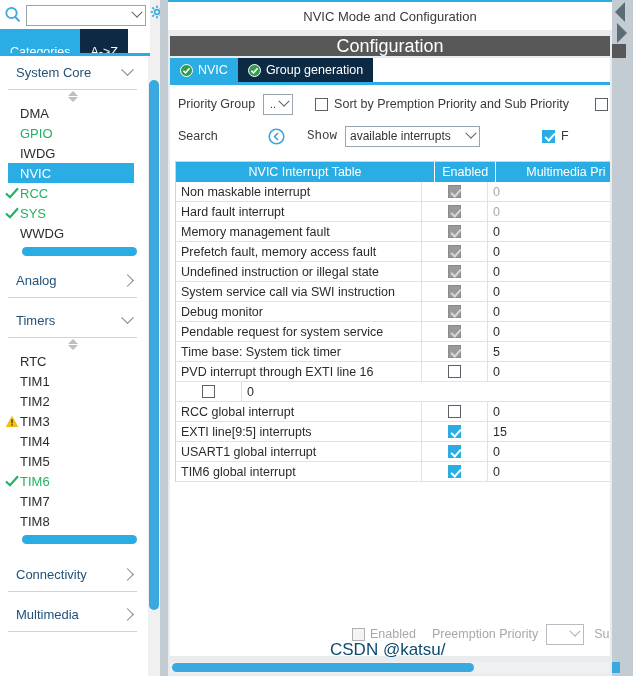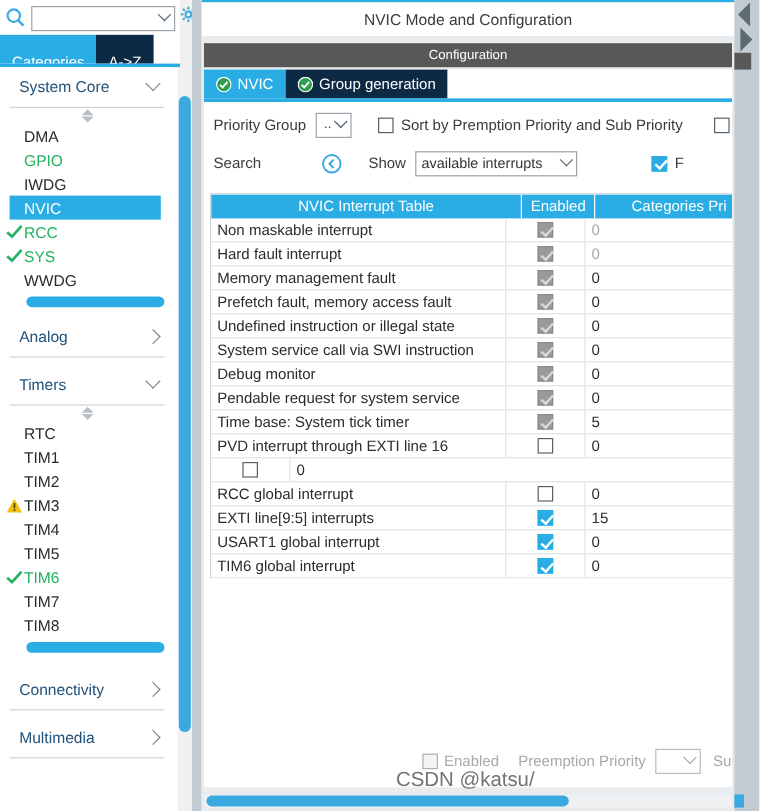--- a/index.html
+++ b/index.html
@@ -224,21 +224,21 @@
   #title-text {
     font-size: 13px; color: #3a3a3a;
   }
   #config-bar {
     position: absolute; left: 2px; top: 36px;
     width: 440px; height: 20px;
     background: #585858;
     display: flex; align-items: center; justify-content: center;
   }
   #config-text {
-    font-size: 11px; color: #ffffff;
+    font-size: 18px; color: #ffffff;
   }
   #tabstrip {
     position: absolute; left: 2px; top: 58px;
     width: 440px; height: 24px;
     background: #ffffff;
     display: flex; align-items: stretch;
   }
   .cfg-tab {
     display: flex; align-items: center;
     padding: 0 10px;
@@ -329,21 +329,21 @@
   #sortonly-box { margin-left: 26px; }
 
   
   #ss-row {
     position: absolute; left: 0; top: 38px;
     width: 460px; height: 26px;
     display: flex; align-items: center;
   }
   #search-lbl { margin-left: 8px; width: 90px; }
   #search-nav-icon { width: 17px; height: 17px; flex: 0 0 auto; }
-  #show-lbl { margin-left: 22px; }
+  #show-lbl { margin-left: 22px; font-family: Liberation Mono, monospace; }
   #show-combo {
     margin-left: 8px;
     width: 135px; height: 21px;
     border: 1px solid #9aa4ac;
     background: #ffffff;
     display: flex; align-items: center;
     box-sizing: border-box;
     justify-content: flex-end;
   }
   #show-combo-value {
@@ -419,21 +419,21 @@
     width: 7px; height: 7px;
     border-right: 1.4px solid #aab0b6;
     border-bottom: 1.4px solid #aab0b6;
     transform: rotate(45deg) translate(-2px,-2px);
   }
 
   
   #watermark {
     position: absolute; left: 330px; top: 640px;
     font-size: 17px;
-    color: #737373;
+    color: #0c4a6e;
     white-space: nowrap;
     pointer-events: none;
   }
 
   
   #rp-hscroll-track {
     position: absolute; left: 2px; top: 662px;
     width: 440px; height: 11px;
     background: #eef0f1;
   }
@@ -713,21 +713,21 @@
             </span>
         </div>
         <span id="forceen-box" class="cbox checked"></span>
         <span id="forceen-lbl" class="lbl">F</span>
       </div>
 
       <div id="table-wrap">
         <div id="thead">
           <div class="th th-name">NVIC Interrupt Table</div>
           <div class="th th-en">Enabled</div>
-          <div class="th th-pre">Categories Pri</div>
+          <div class="th th-pre">Multimedia Pri</div>
         </div>
         <div id="tbody">
             <div class="trow">
               <div class="td td-name">Non maskable interrupt</div>
               <div class="td td-en">
                 <span class="cbox disabled-checked"></span>
               </div>
               <div class="td td-pre dim">0</div>
             </div>
             <div class="trow">

